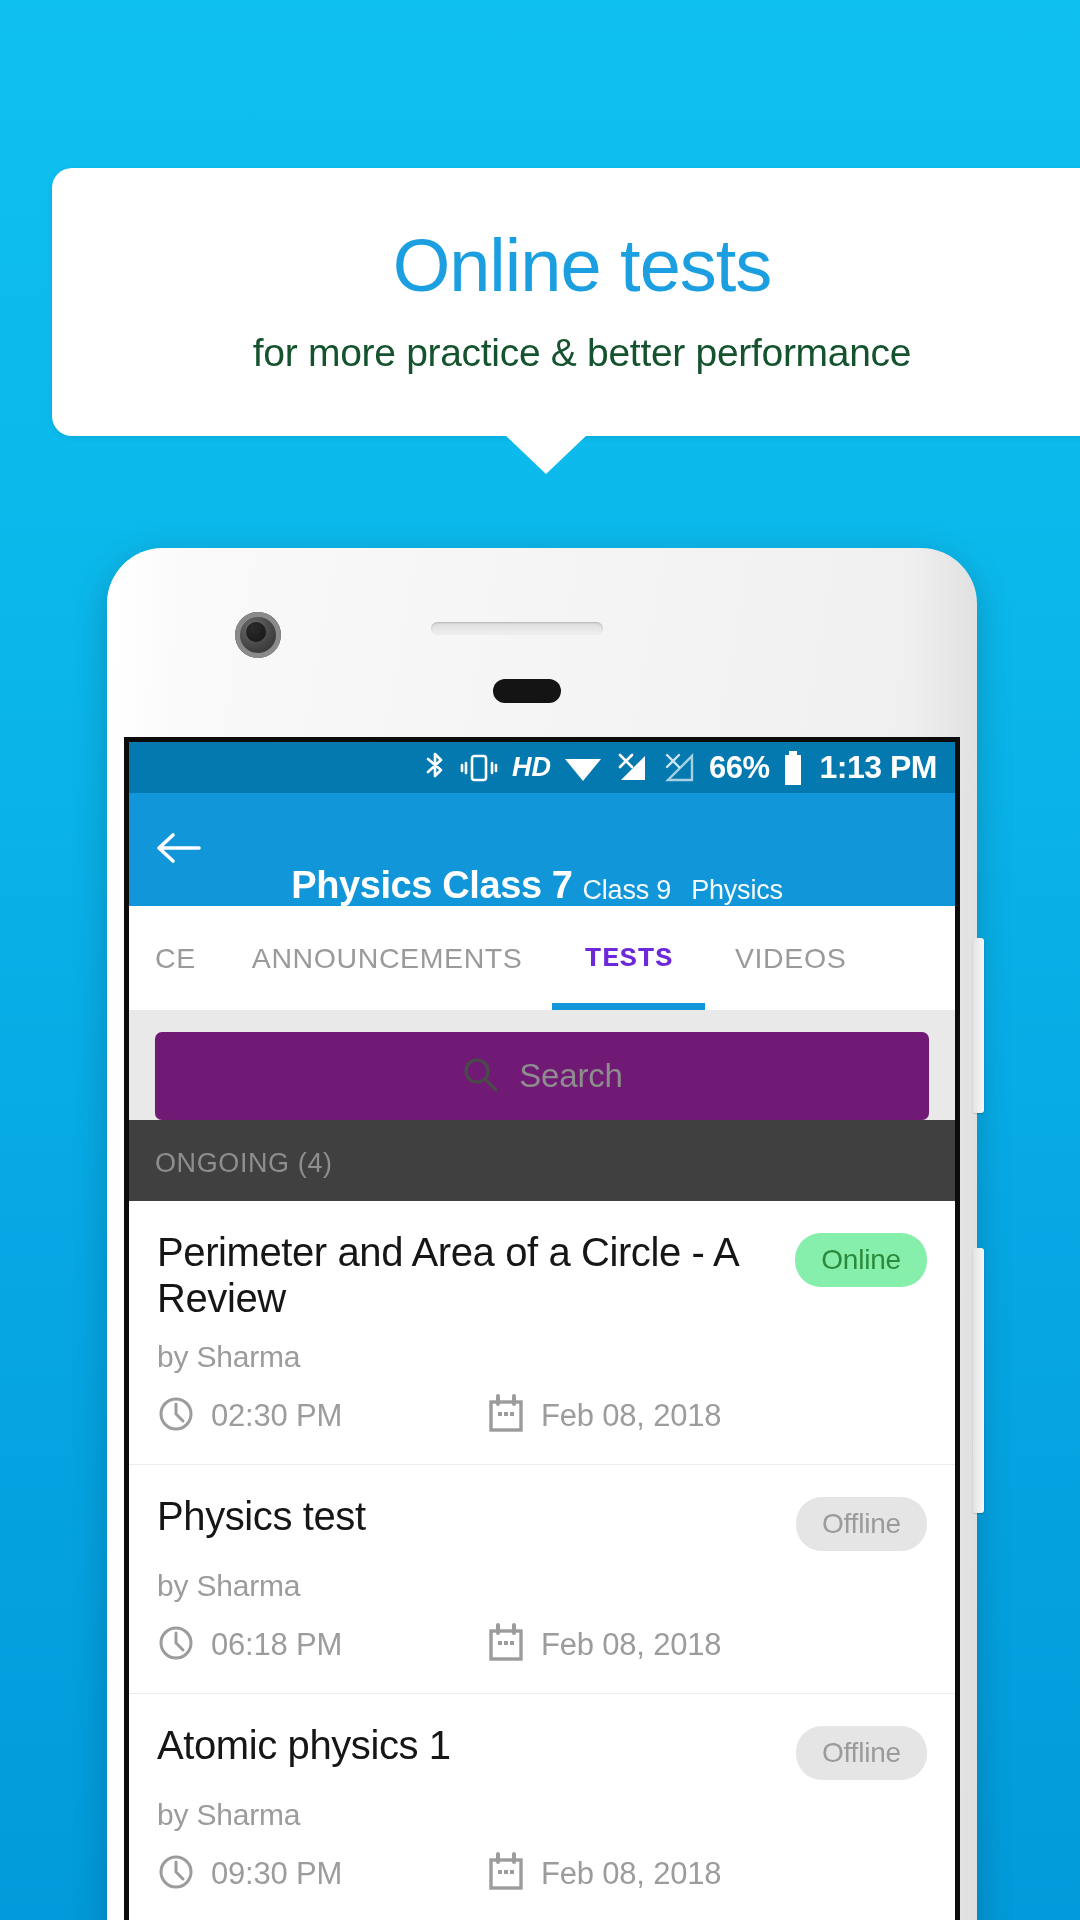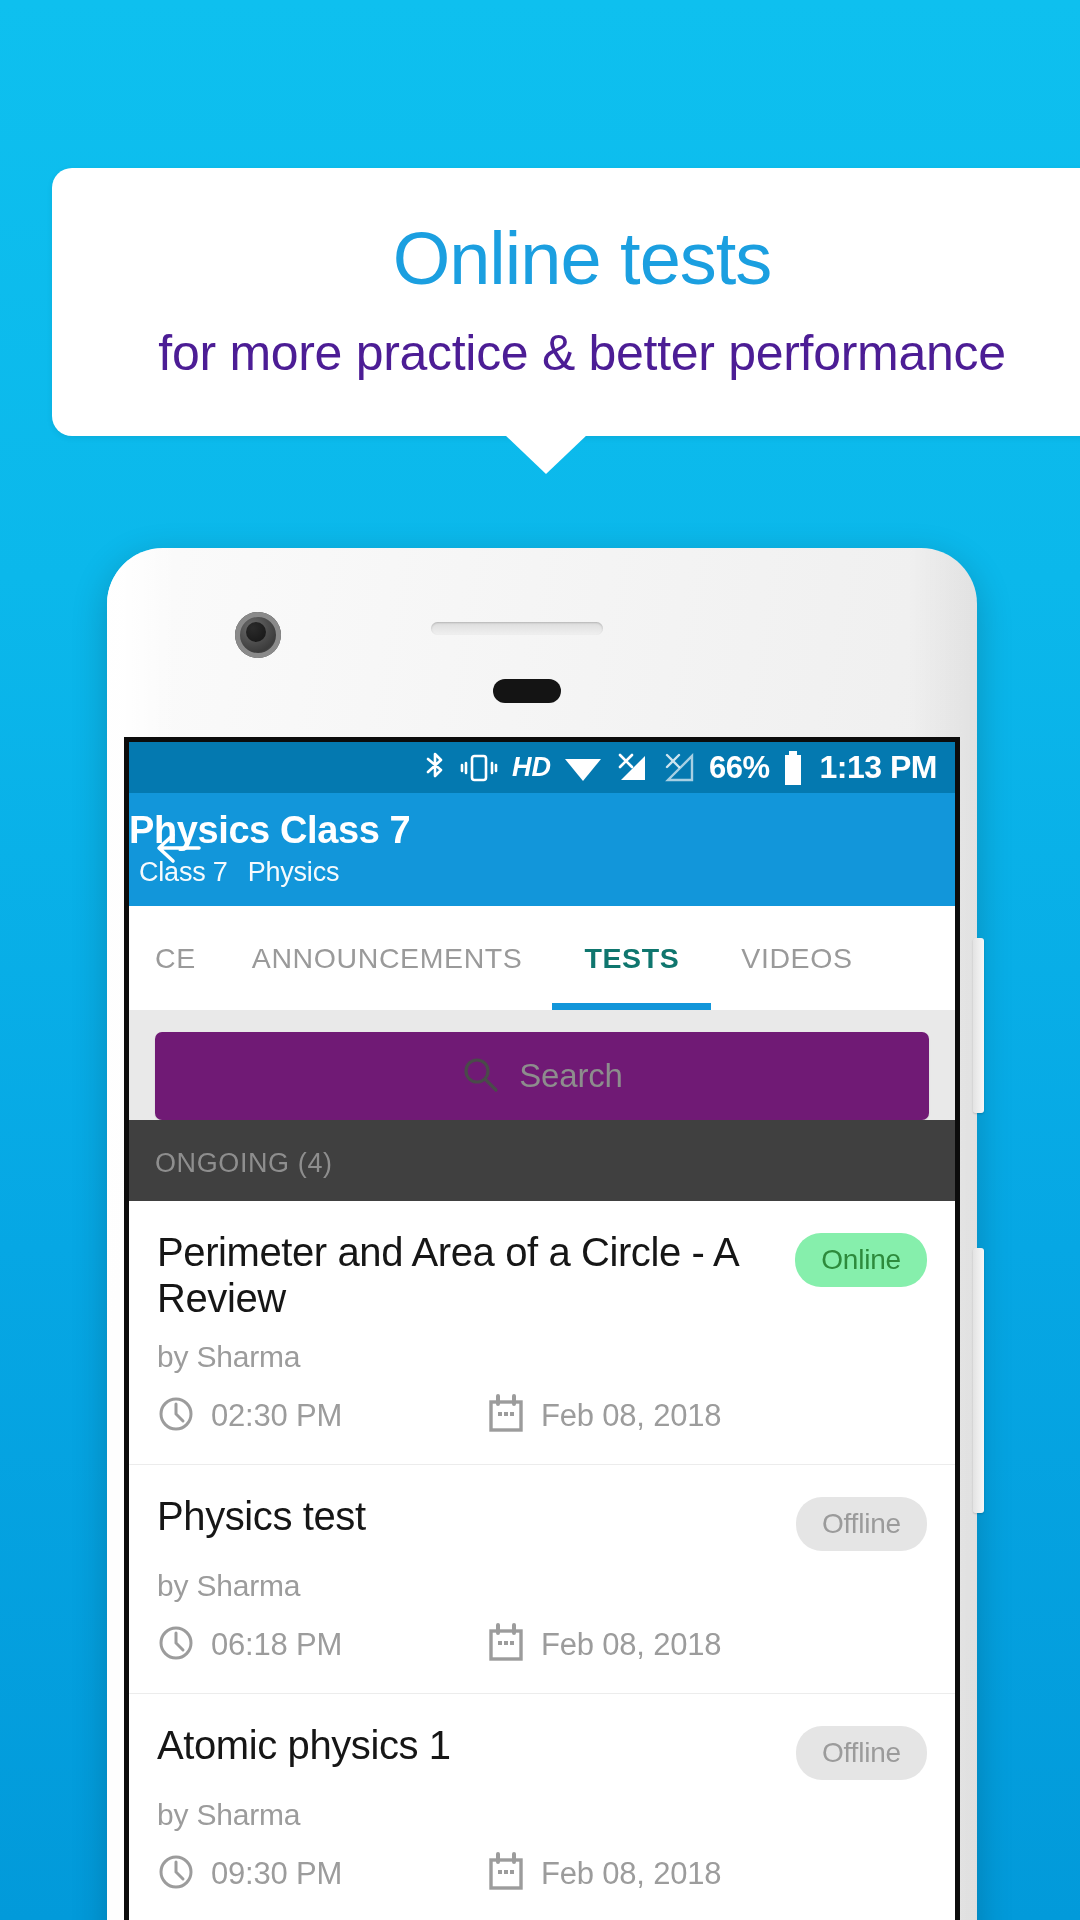--- a/index.html
+++ b/index.html
@@ -16,21 +16,21 @@
     position:absolute; left:52px; top:168px; width:1060px; height:268px;
     background:#ffffff; border-radius:20px;
     display:flex; flex-direction:column; align-items:center; justify-content:center;
     box-shadow:0 2px 6px rgba(0,0,0,.07);
   }
   #bubble-title{
     color:#1b9fe0; font-size:74px; font-weight:400; letter-spacing:-1px;
     line-height:1; margin-bottom:28px;
   }
   #bubble-sub{
-    color:#4c1d95; font-size:50px; font-weight:400; letter-spacing:-.3px;
+    color:#14532d; font-size:39px; font-weight:400; letter-spacing:-.3px;
   }
   #bubble-tail{
     position:absolute; left:504px; top:434px; width:0; height:0;
     border-left:42px solid transparent; border-right:42px solid transparent;
     border-top:40px solid #ffffff;
   }
 
   
   #phone{
     position:absolute; left:107px; top:548px; width:870px; height:1420px;
@@ -83,38 +83,38 @@
     padding-right:18px; gap:13px;
     font-size:31px; font-weight:700;
   }
   #statusbar svg{ display:block; }
   #battery-pct{ font-size:31px; font-weight:700; letter-spacing:-.5px; }
   #clock{ font-size:32px; font-weight:700; letter-spacing:-.5px; margin-left:4px; }
 
   
   #appbar{
     height:113px; background:#1296da; color:#fff; position:relative;
-    display:flex; flex-direction:column; align-items:flex-start; justify-content:center;
+    display:flex; flex-direction:row; align-items:flex-end; justify-content:center;
   }
   #back-arrow{ position:absolute; left:26px; top:50%; transform:translateY(-50%); cursor:pointer; }
   #appbar-title{ font-size:38px; font-weight:700; letter-spacing:-.4px; line-height:1.05; }
   #appbar-sub{ font-size:27px; font-weight:400; margin-top:6px; opacity:.96; letter-spacing:-.2px; }
   #appbar-sub span{ margin:0 10px; }
 
   
   #tabs{
     height:104px; background:#fff; display:flex; align-items:center;
     box-shadow:0 1px 0 #e4e4e4;
   }
   .tab{
     font-size:28.5px; letter-spacing:.6px; color:#9a9a9a; font-weight:400;
     position:relative; height:100%; display:flex; align-items:center; cursor:pointer;
     white-space:nowrap;
   }
-  .tab.active{ color:#0f766e; font-weight:700; }
+  .tab.active{ color:#6d28d9; font-weight:700;font-family:Liberation Mono, monospace; }
   .tab.active::after{
     content:""; position:absolute; left:0; right:0; bottom:0; height:7px; background:#1296da;
   }
   #tab-ce{ padding-left:26px; padding-right:26px; }
   #tab-ann{ padding:0 30px; }
   #tab-tests{ padding:0 32px; }
   #tab-videos{ padding:0 30px; }
 
   
   #searchzone{ background:#e9e9e9; padding:22px 26px 0 26px; }
@@ -211,21 +211,21 @@
     </div>
 
     <div id="appbar">
       <span id="back-arrow">
         <svg width="46" height="36" viewBox="0 0 46 36">
           <path d="M44 18 H5 M18 5 L4 18 L18 31" fill="none" stroke="#fff" stroke-width="3.6" stroke-linecap="round" stroke-linejoin="round"></path>
         </svg>
       </span>
       <div id="appbar-title">Physics Class 7</div>
       <div id="appbar-sub">
-        <span>Class 7</span><span>Physics</span>
+        <span>Class 9</span><span>Physics</span>
       </div>
     </div>
 
     <div id="tabs">
       <div class="tab" id="tab-ce">CE</div>
       <div class="tab" id="tab-ann">ANNOUNCEMENTS</div>
       <div class="tab active" id="tab-tests">TESTS</div>
       <div class="tab" id="tab-videos">VIDEOS</div>
     </div>
 

